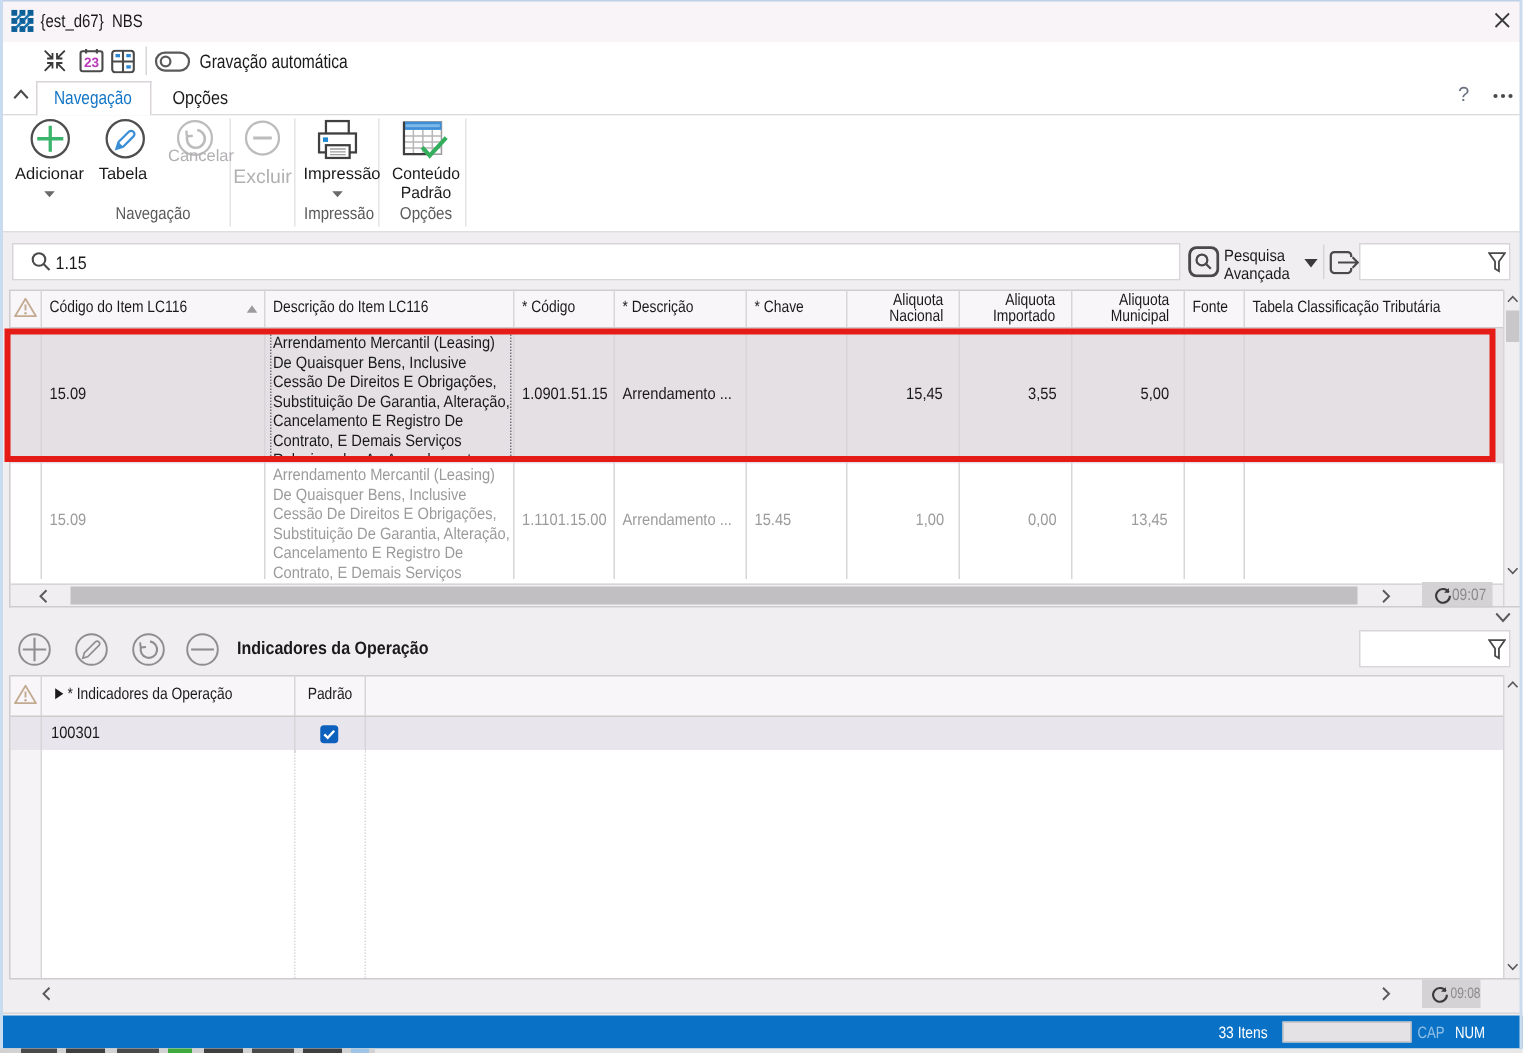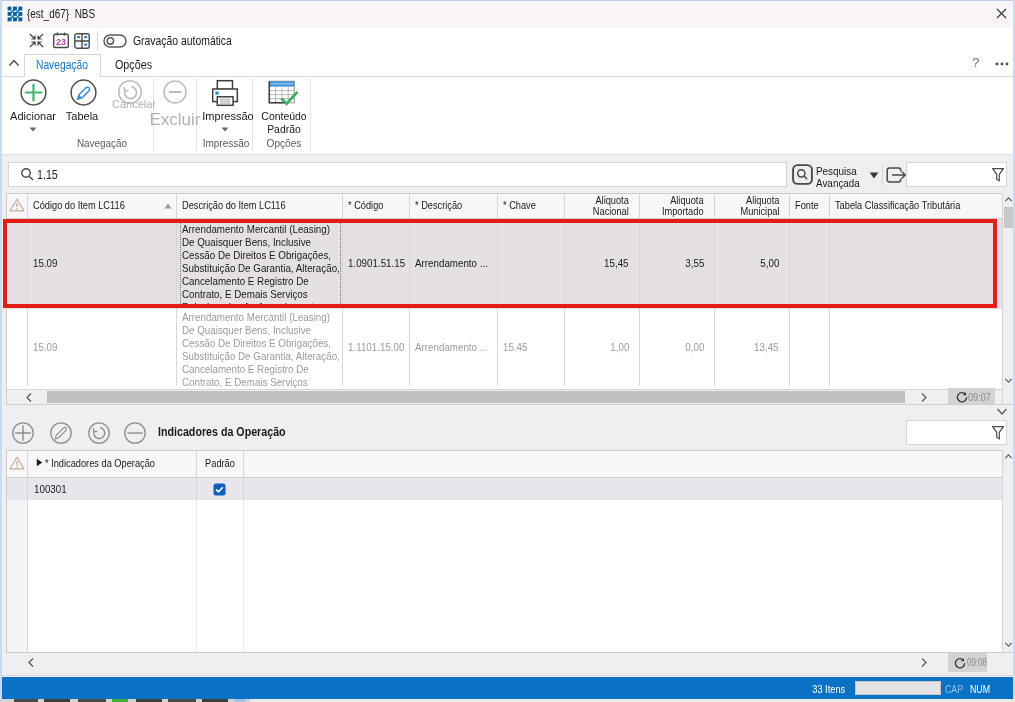--- a/index.html
+++ b/index.html
@@ -132,21 +132,21 @@
 </svg>
 
 <div class="abs" style="left:153px;top:79px;width:1px;height:72px;background:#e6e3e6;"></div>
 <div class="abs" style="left:196px;top:79px;width:1px;height:72px;background:#e6e3e6;"></div>
 <div class="abs" style="left:252px;top:79px;width:1px;height:72px;background:#e6e3e6;"></div>
 <div class="abs" style="left:310px;top:79px;width:1px;height:72px;background:#e6e3e6;"></div>
 
 <div class="txt" style="left:-2px;top:110px;width:70px;text-align:center;font-size:11px;">Adicionar</div>
 <div class="txt" style="left:47px;top:110px;width:70px;text-align:center;font-size:11px;">Tabela</div>
 <div class="txt" style="left:99px;top:98px;width:70px;text-align:center;font-size:11px;color:#b2b0b2;">Cancelar</div>
-<div class="txt" style="left:140px;top:110px;width:70px;text-align:center;font-size:17px;color:#b2b0b2;">Excluir</div>
+<div class="txt" style="left:140px;top:110px;width:70px;text-align:center;font-size:13px;color:#b2b0b2;">Excluir</div>
 <div class="txt" style="left:193px;top:110px;width:70px;text-align:center;font-size:11px;">Impressão</div>
 <div class="txt sxc" style="left:249px;top:110px;width:70px;text-align:center;font-size:11px;line-height:12.5px;transform:scaleX(0.95);">Conteúdo<br>Padrão</div>
 
 <svg class="abs" style="left:29px;top:127px;" width="8" height="5" viewBox="0 0 8 5">
     <path d="M0.5 0.5 L7.5 0.5 L4 4.5 Z" fill="#6a6a6a"></path>
   </svg>
 <svg class="abs" style="left:221px;top:127px;" width="8" height="5" viewBox="0 0 8 5">
     <path d="M0.5 0.5 L7.5 0.5 L4 4.5 Z" fill="#6a6a6a"></path>
   </svg>
 

